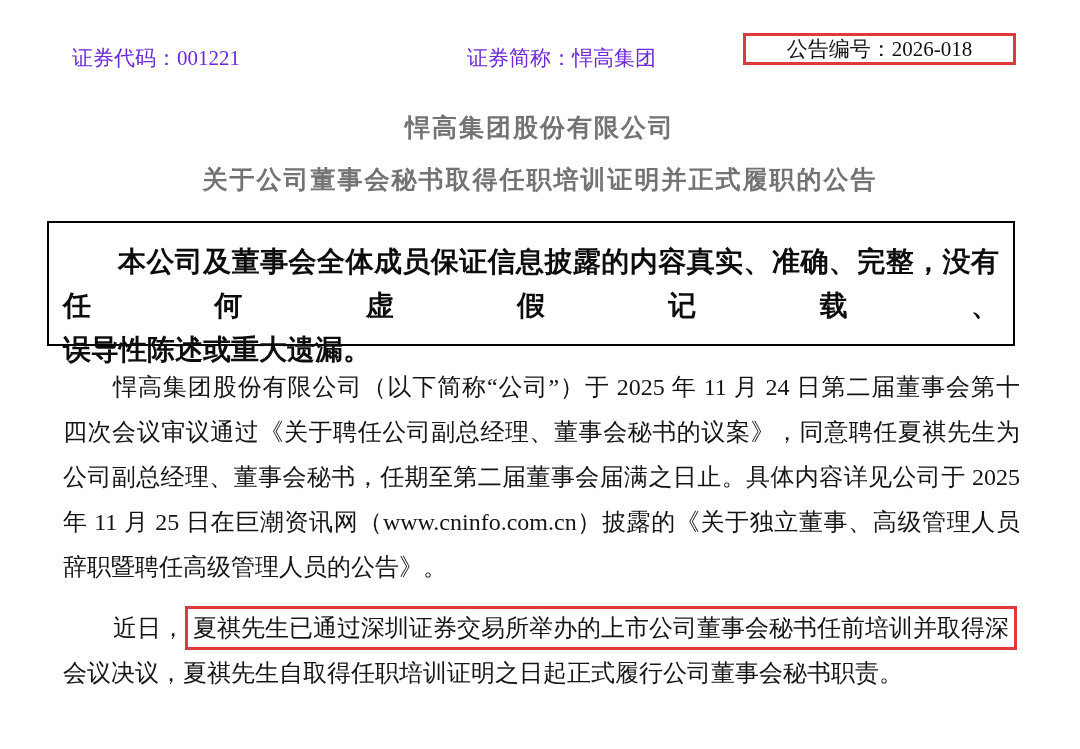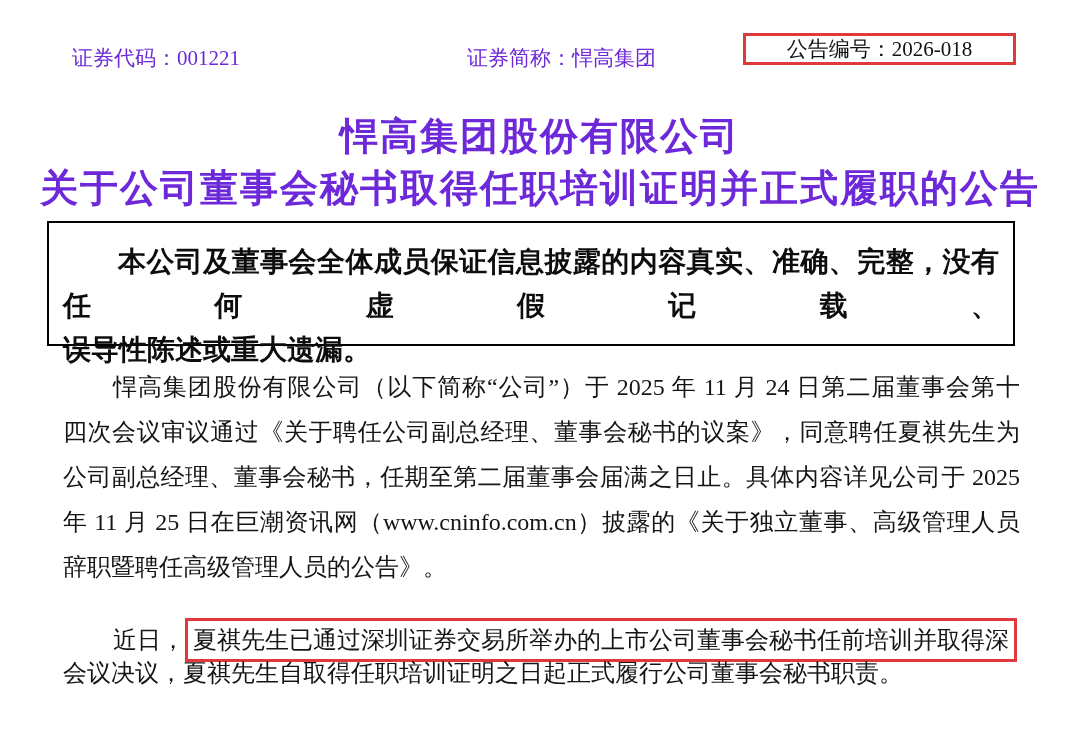--- a/index.html
+++ b/index.html
@@ -37,25 +37,25 @@
     font-size: 21px;
     white-space: nowrap;
   }
 
   
   .doc-title {
     position: absolute;
     left: 0;
     width: 100%;
     text-align: center;
-    font-size: 38px;
+    font-size: 25px;
     font-weight: bold;
     letter-spacing: 2px;
     white-space: nowrap;
-    color: #6d28d9;
+    color: #737373;
   }
   .doc-title.t1 { top: 111px; }
   .doc-title.t2 { top: 163px; }
 
   
   .disclaimer {
     position: absolute;
     left: 47px;
     top: 221px;
     width: 968px;
@@ -90,21 +90,20 @@
   #para2-first {
     position: absolute;
     left: 63px;
     top: 606px;
     width: 1000px;
     height: 45px;
     font-size: 24px;
     line-height: 45px;
     white-space: nowrap;
     color: #151515;
-    margin-top: 12px;
   }
   #para2-first .prefix { padding-left: 50px; }
   .hl-red {
     border: 3px solid #e0393b;
     padding: 6px 5px;
   }
   #para2-rest { top: 651px; }
 </style>
 </head>
 <body>

